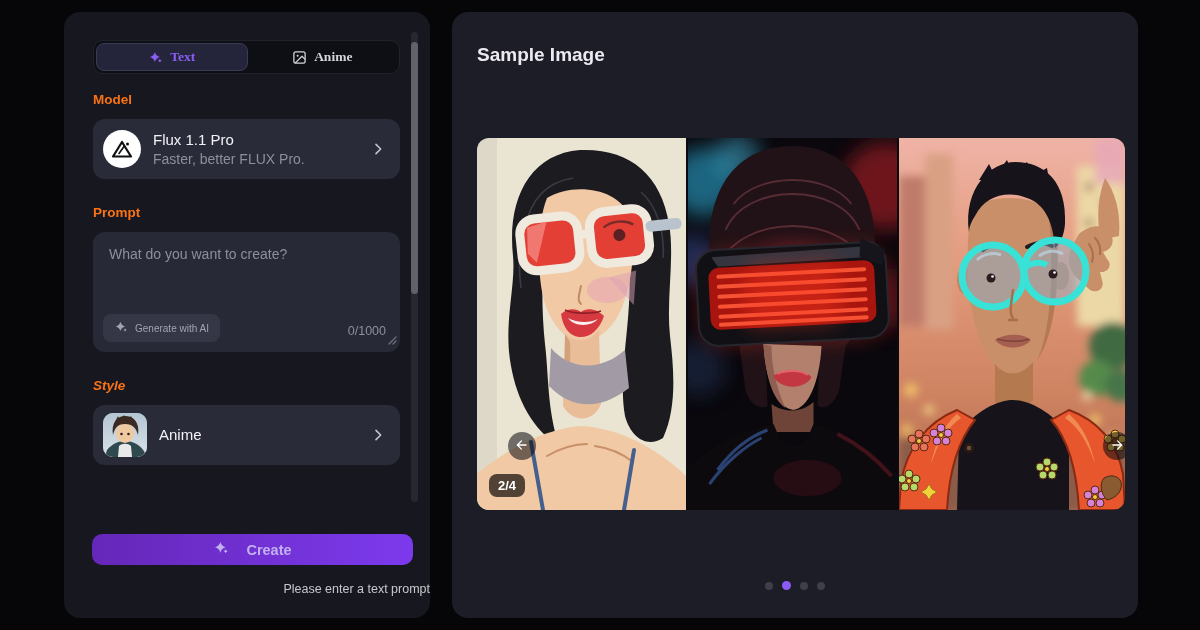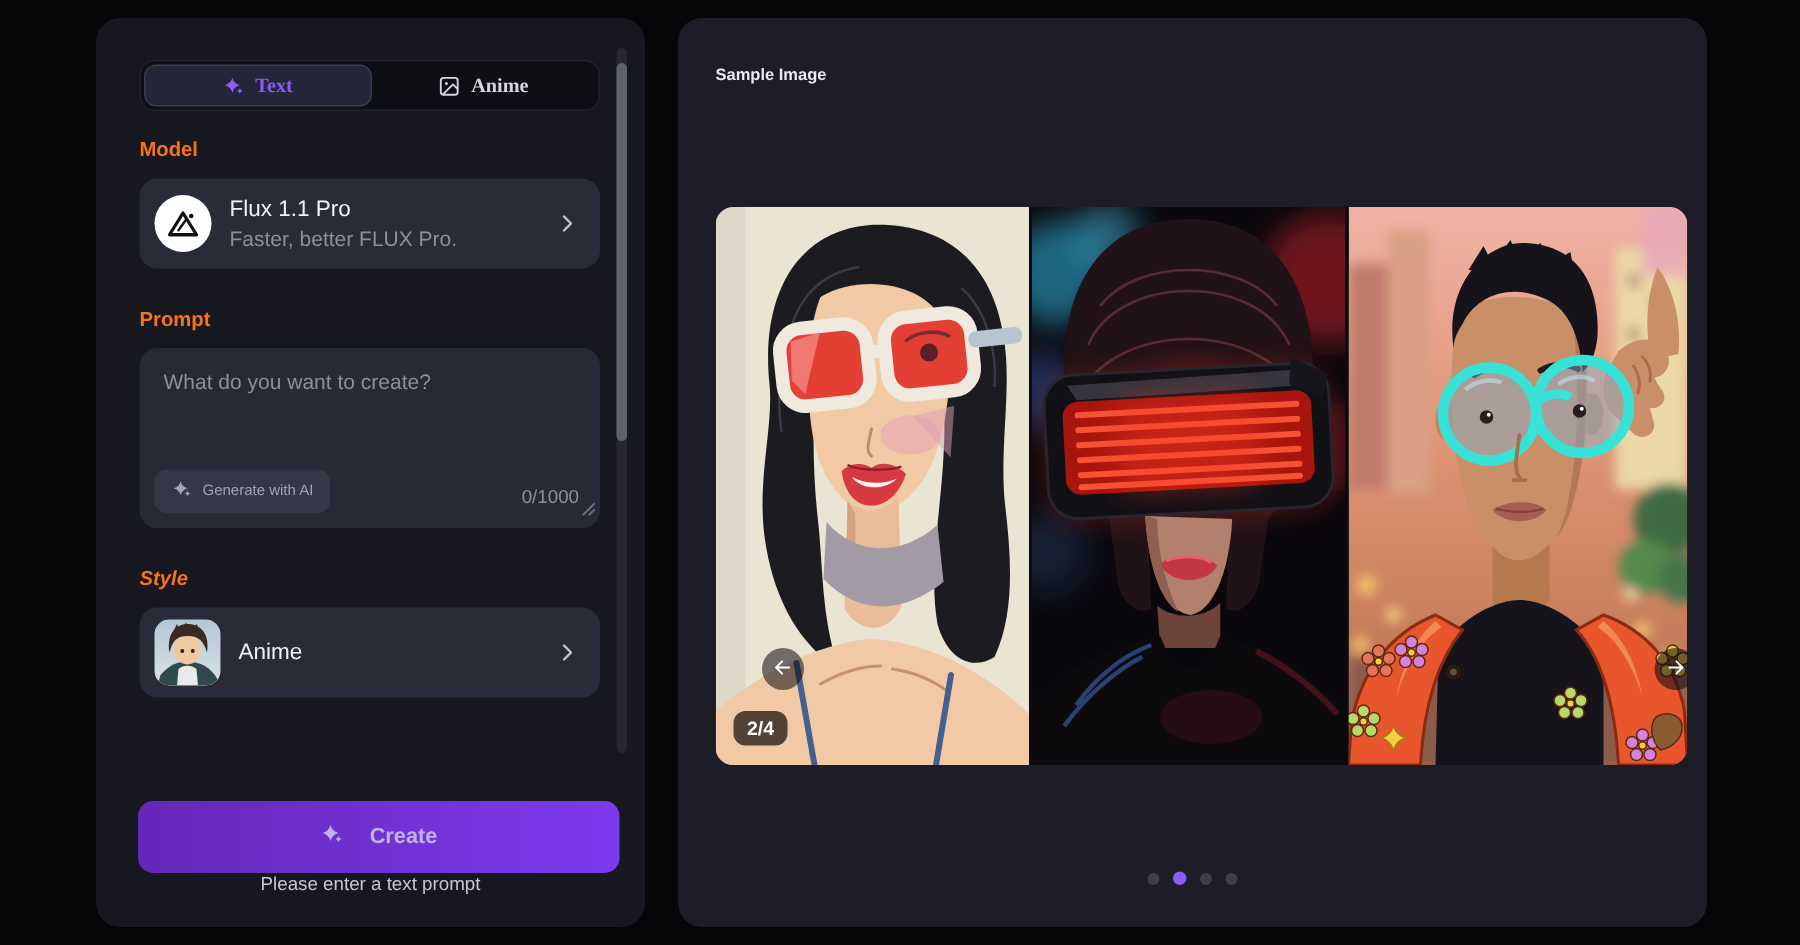--- a/index.html
+++ b/index.html
@@ -78,37 +78,37 @@
   .v-scrollbar {
     position:absolute; right:12px; top:20px; width:7px; height:470px;
     background:#262731; border-radius:4px;
   }
   .v-scrollbar .thumb {
     position:absolute; left:0; top:10px; width:7px; height:252px;
     background:#5f616b; border-radius:4px; cursor:grab;
   }
 
   .create-btn {
-    position:absolute; left:28px; top:522px; width:321px; height:48px;
+    position:absolute; left:28px; top:522px; width:321px; height:31px;
     border:none; border-radius:10px; cursor:pointer;
     background:linear-gradient(90deg, var(--grad1), var(--grad2));
     display:flex; align-items:center; justify-content:center; gap:17px;
     font-family:"Liberation Sans", sans-serif; font-size:14.5px; font-weight:700; color:#c3b0ef;
   }
   .helper-text {
-    position:absolute; left:0; right:0; top:570px; text-align:center;
+    position:absolute; left:0; right:0; top:570px; text-align:right;
     font-size:12.5px; color:#c7c8cf;
   }
 
   
   .preview {
     position:absolute; left:452px; top:12px; width:686px; height:606px;
     background:#1c1d27; border-radius:16px;
   }
-  .preview-title { position:absolute; left:25px; top:32px; font-size:11px; font-weight:700; color:#eceaf0; }
+  .preview-title { position:absolute; left:25px; top:32px; font-size:19px; font-weight:700; color:#eceaf0; }
 
   .carousel {
     position:absolute; left:25px; top:126px; width:648px; height:372px;
     border-radius:12px; overflow:hidden; background:#0a0a10; display:flex; gap:2px;
   }
   .slide { position:relative; height:372px; overflow:hidden; }
   .slide svg { display:block; width:100%; height:100%; }
   .s1 { width:209px; } .s2 { width:209px; } .s3 { width:226px; }
 
   .page-badge {

